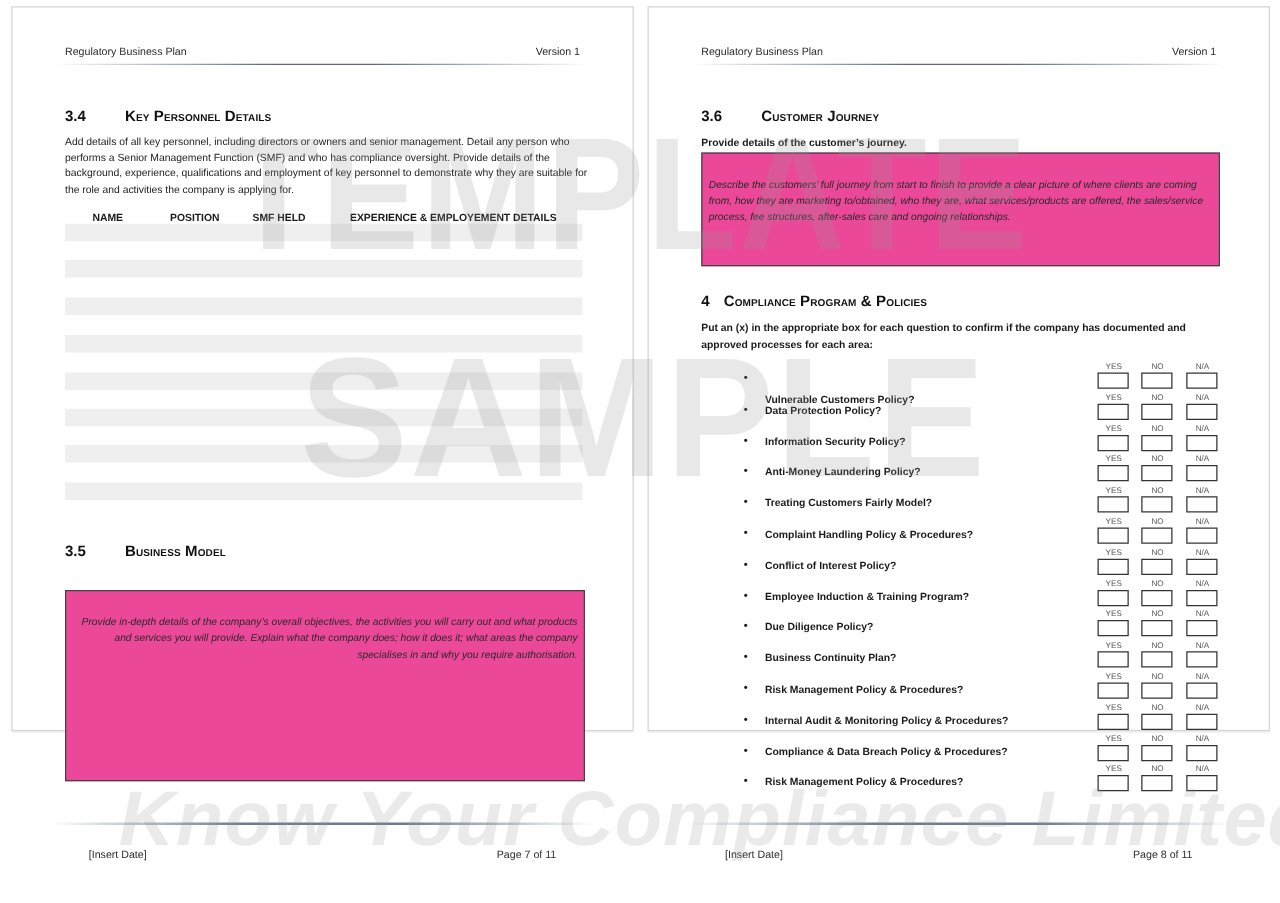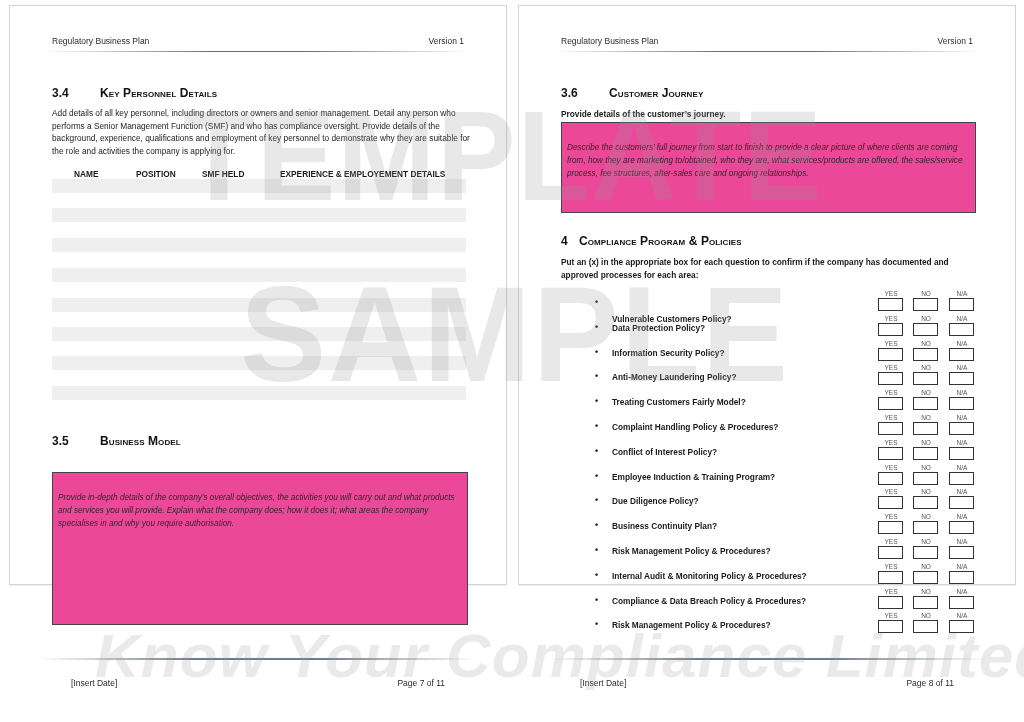--- a/index.html
+++ b/index.html
@@ -90,21 +90,21 @@
   <div class="stripe" style="top:292px;"></div>
   <div class="stripe" style="top:321px;"></div>
   <div class="stripe" style="top:350px;"></div>
   <div class="stripe" style="top:380px;"></div>
 
   <div class="sec-title" style="left:42px; top:428px;">
     <span class="num">3.5</span><span class="txt">Business Model</span>
   </div>
 
 
-  <div class="textbox" style="left:42px; top:466px; width:416px; height:153px;">
+  <div class="textbox" style="left:42px; top:466px; width:416px; height:153px;text-align:right;">
     <p>Provide in-depth details of the company’s overall objectives, the activities you will carry out and what products and services you will provide. Explain what the company does; how it does it; what areas the company specialises in and why you require authorisation.</p>
   </div>
 
   <div class="ftr">
     <div class="rule"></div>
     <span class="l">[Insert Date]</span>
     <span class="r">Page 7 of 11</span>
   </div>
 </div>
 

